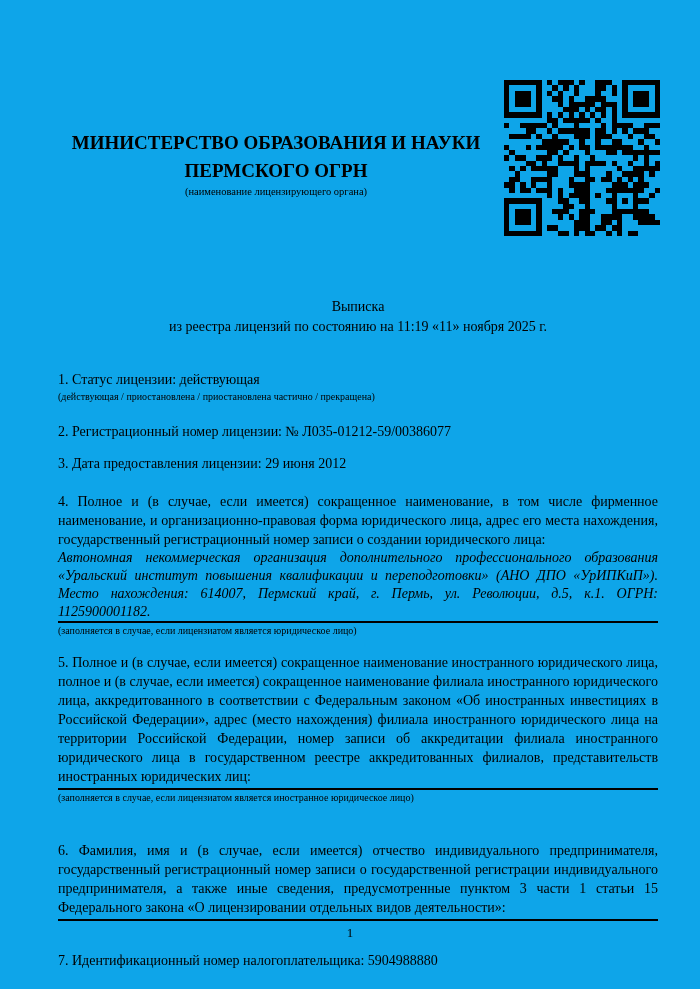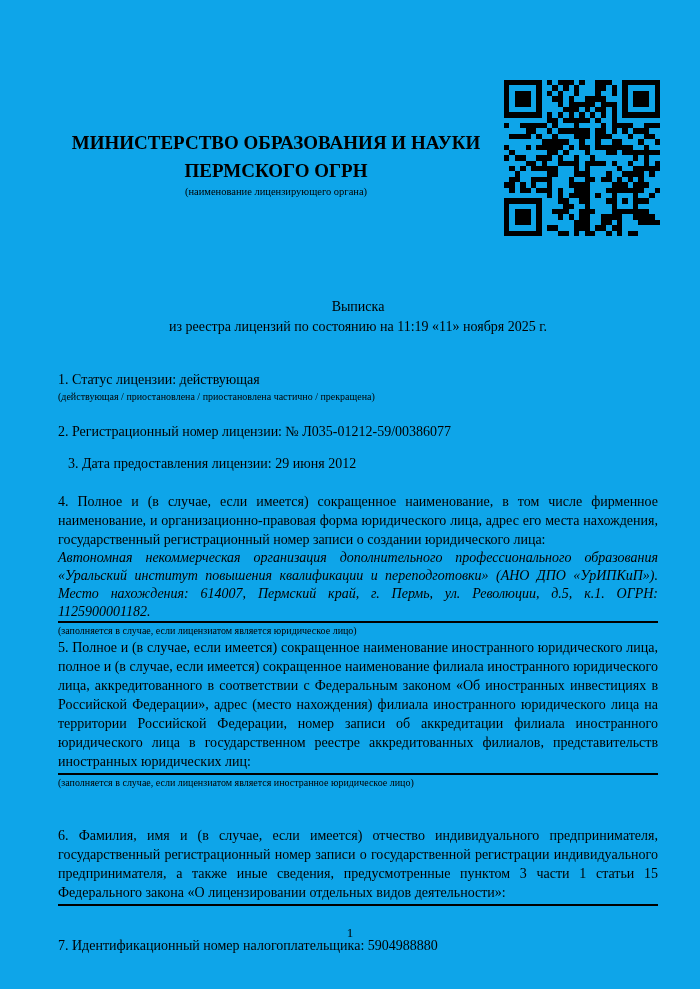--- a/index.html
+++ b/index.html
@@ -71,23 +71,23 @@
     line-height: 15px;
   }
   .rule {
     border: none;
     border-top: 2px solid #000;
     margin: 0;
     height: 0;
   }
   .mt-item1 { margin-top: 33px; }
   .mt-item2 { margin-top: 18px; }
-  .mt-item3 { margin-top: 13px; margin-left: 10px; }
+  .mt-item3 { margin-top: 13px; }
   .mt-item4 { margin-top: 19px; }
-  .mt-item5 { }
+  .mt-item5 { margin-top: 15px; }
   .mt-item6 { margin-top: 36px; }
   .mt-item7 { margin-top: 30px; }
   .rule-gap  { margin-top: 2px; }
   .footer {
     position: absolute;
     top: 925px;
     left: 0;
     width: 700px;
     text-align: center;
     font-size: 13px;

